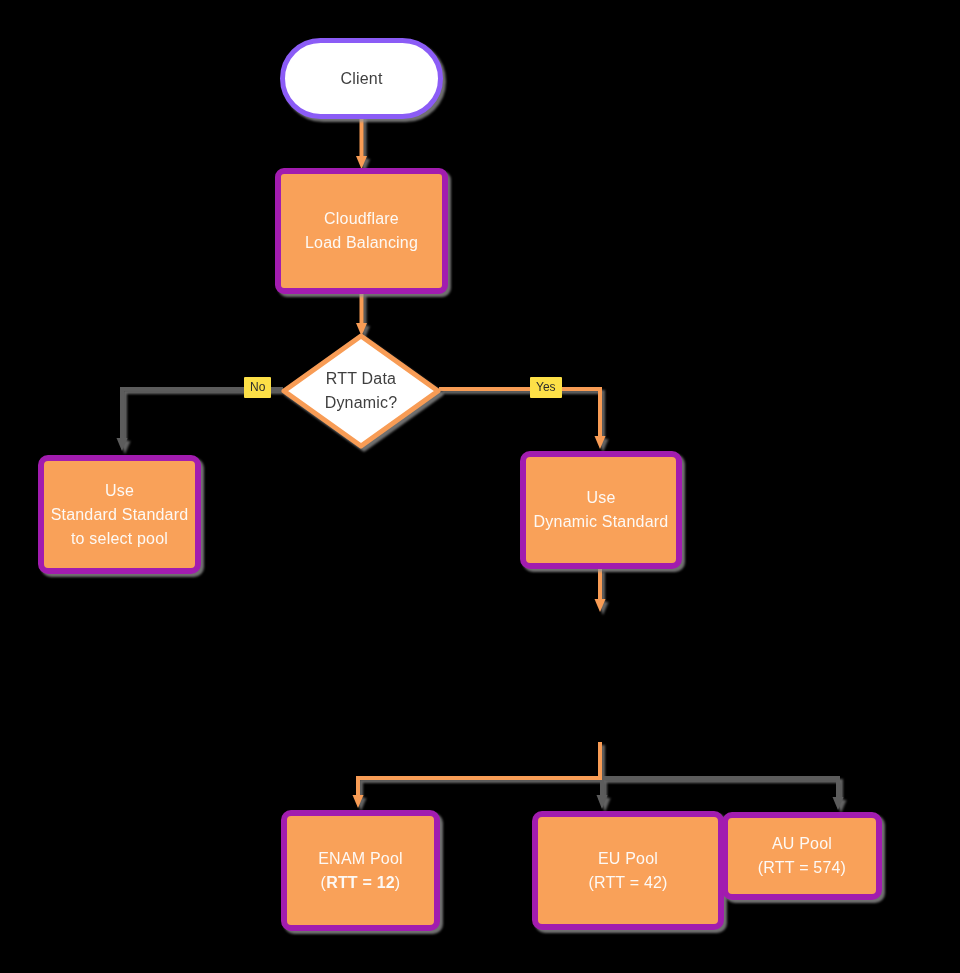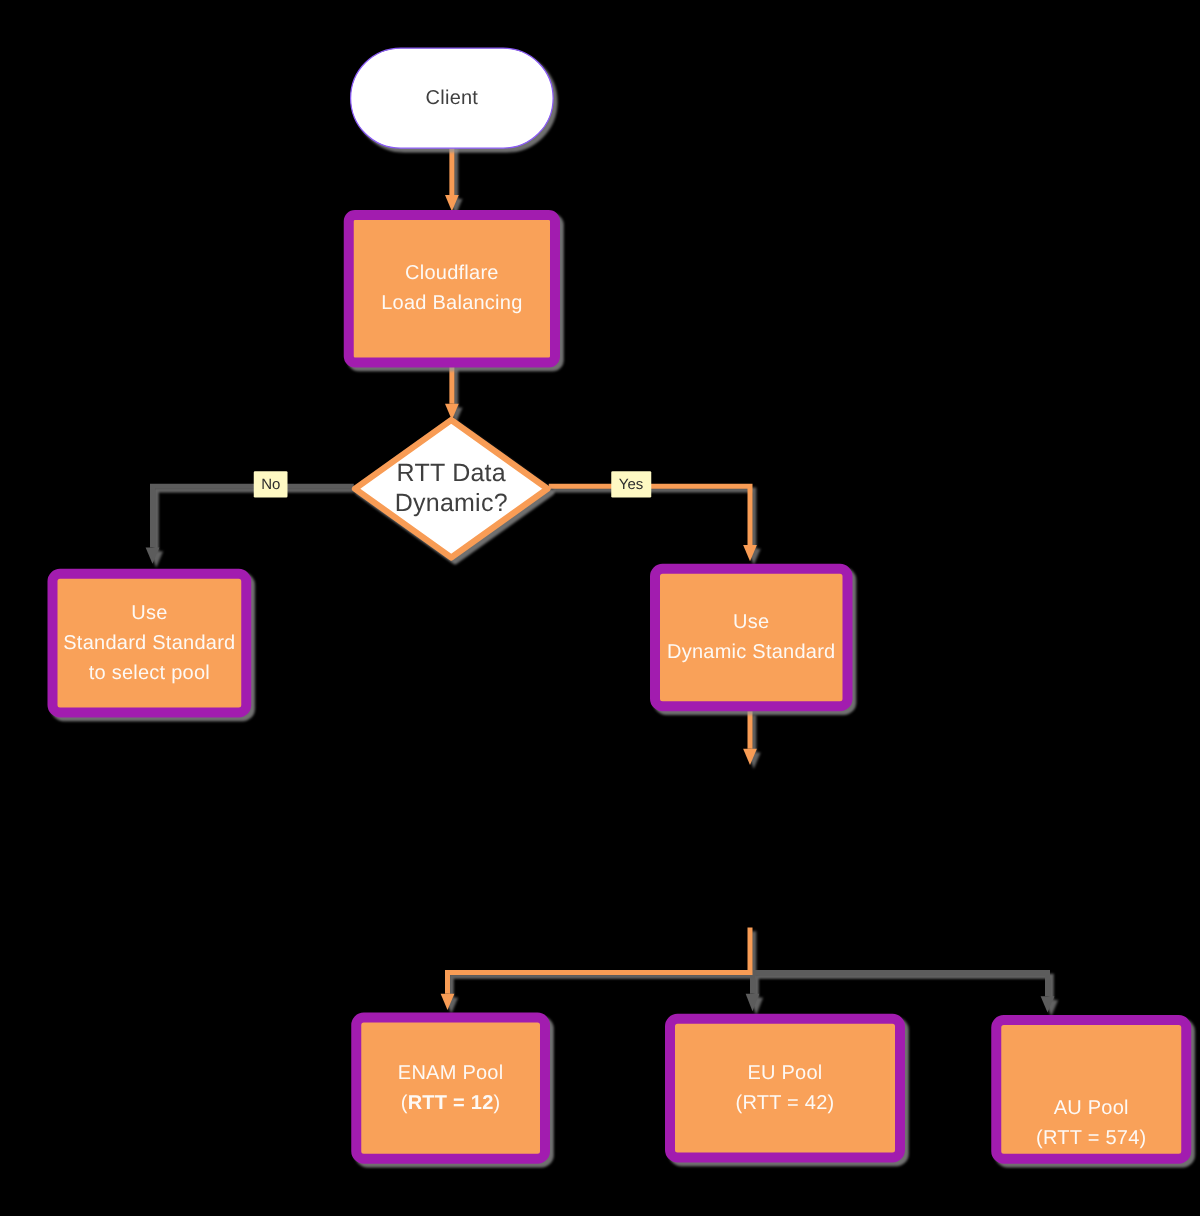--- a/index.html
+++ b/index.html
@@ -13,48 +13,48 @@
     filter:drop-shadow(3px 3px 1px rgba(150,150,150,0.65));
   }
   
   .node{position:absolute;box-sizing:border-box;display:flex;flex-direction:column;
         align-items:center;justify-content:center;text-align:center;
         filter:drop-shadow(3px 3px 1px rgba(150,150,150,0.75));}
   .node .ln{font-size:16px;line-height:24px;letter-spacing:.2px;}
   
   .terminator{
     left:280px;top:38px;width:163px;height:81px;
-    background:#ffffff;border:1px solid #8b5cf6;border-radius:41px;
+    background:#ffffff;border:5px solid #8b5cf6;border-radius:41px;
     color:#3f3f3f;
   }
   
   .process{
-    background:#F9A159;border:8px solid #a21caf;border-radius:10px;color:#fdf9f5;
+    background:#F9A159;border:6px solid #a21caf;border-radius:10px;color:#fdf9f5;
   }
   .box-loadbalancer{left:275px;top:168px;width:173px;height:126px;border-radius:9px;}
   .box-failover{left:38px;top:455px;width:163px;height:119px;}
   .box-dynamic{left:520px;top:451px;width:162px;height:118px;}
   .box-enam{left:281px;top:810px;width:159px;height:121px;}
   .box-eu{left:520px;top:811px;width:192px;height:119px;margin-left:12px;}
-  .box-au{left:793px;top:812px;width:160px;height:119px;justify-content:flex-end;}
+  .box-au{left:722px;top:812px;width:160px;height:88px;}
   
   .decision{position:absolute;filter:drop-shadow(3px 3px 1px rgba(150,150,150,0.75));}
   .dec1{left:279px;top:331px;width:164px;height:120px;}
   .dec2{left:506px;top:610px;width:188px;height:140px;}
   .decision svg{position:absolute;left:0;top:0;}
   .decision .txt{
     position:absolute;left:0;top:0;width:100%;height:100%;
     display:flex;flex-direction:column;align-items:center;justify-content:center;
     text-align:center;color:#3f3f3f;
   }
-  .decision .txt .ln{font-size:20px;line-height:24px;letter-spacing:.2px;}
+  .decision .txt .ln{font-size:16px;line-height:24px;letter-spacing:.2px;}
   
   .edge-label{
-    position:absolute;background:#fef9c3;color:#2d2d2d;font-size:12px;
-    padding:3px 6px;border-radius:1px;line-height:1.25;
+    position:absolute;background:#fde047;color:#2d2d2d;font-size:12px;
+    padding:3px 6px;border-radius:1px;line-height:1.25;margin-left:41px;
   }
   .lbl-no{left:203px;top:377px;}
   .lbl-yes{left:489px;top:377px;}
   b{font-weight:bold;}
 </style>
 </head>
 <body>
 
 <div class="canvas">
 

